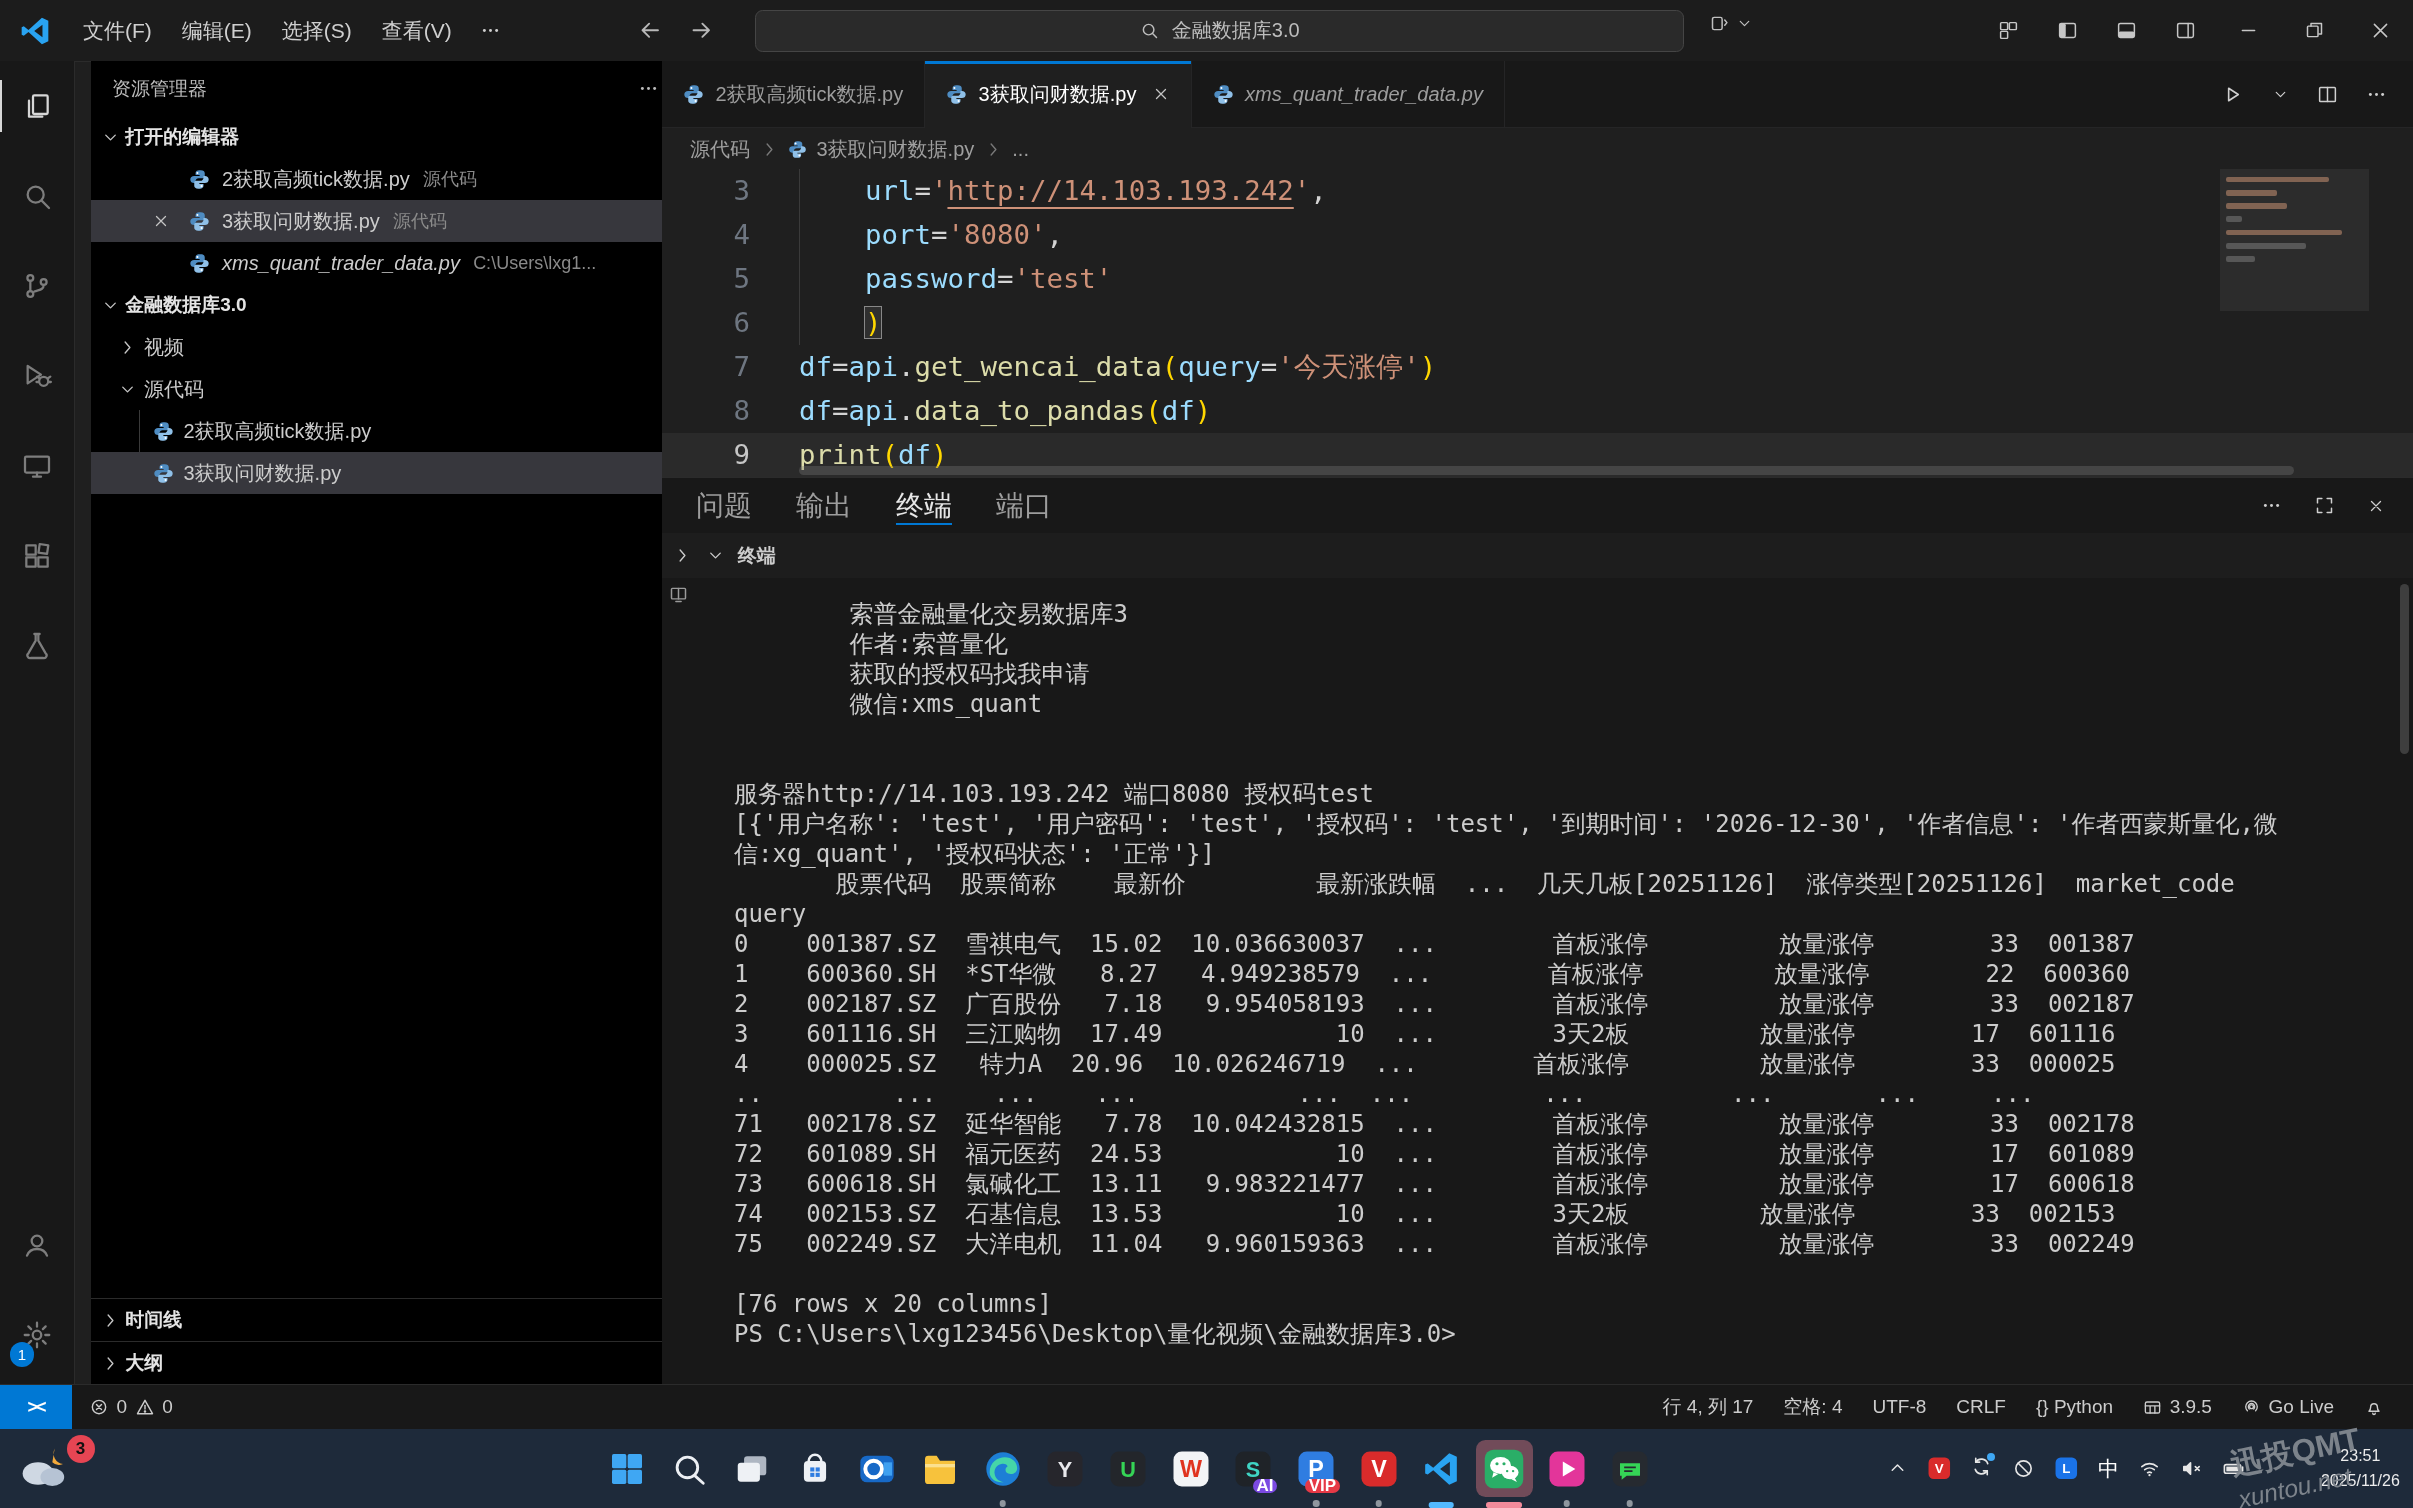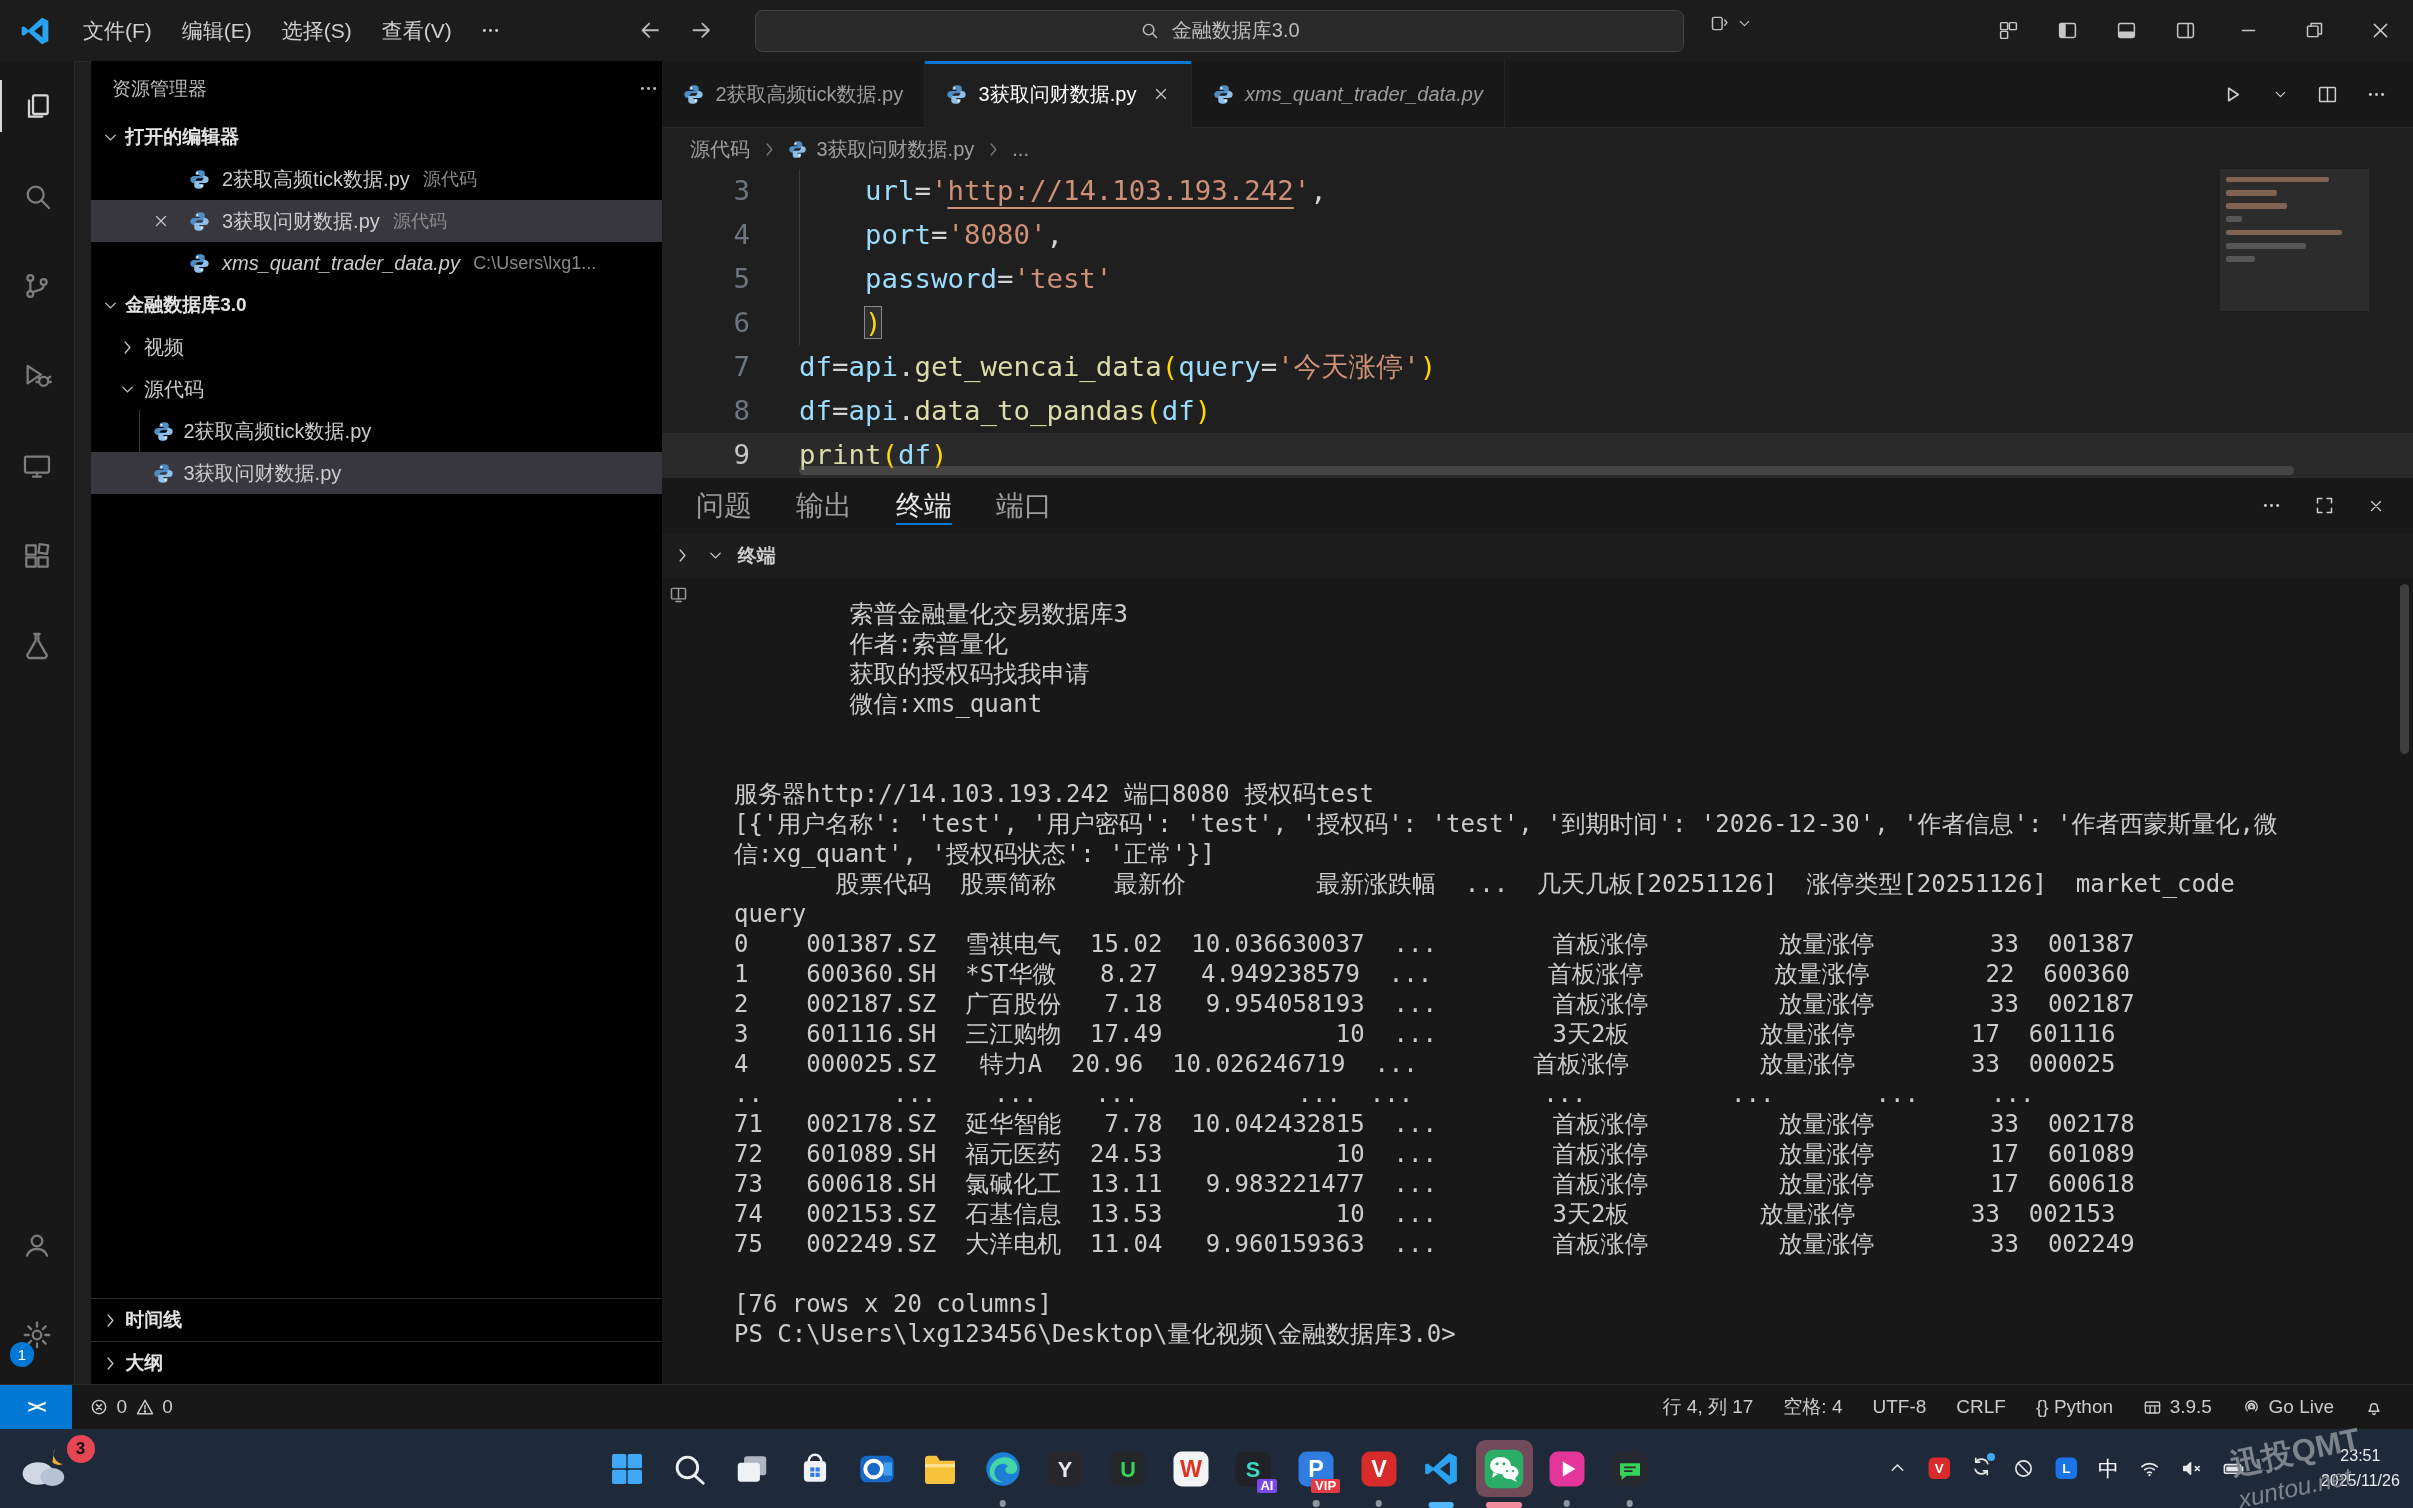--- a/index.html
+++ b/index.html
@@ -100,22 +100,22 @@
   .tb-weather .badge{position:absolute;right:5.7px;top:-3.8px;width:28px;height:28px;border-radius:50%;background:#e64553;color:#111;
                      font-size:17px;font-weight:bold;display:flex;align-items:center;justify-content:center}
   .tb-center{position:absolute;left:598px;top:11.4px;display:flex;gap:5.7px}
   .tb-app{width:57px;height:57px;border-radius:9.5px;display:flex;align-items:center;justify-content:center;position:relative}
   .tb-app.hl{background:rgba(214,116,129,.45)}
   .ind{position:absolute;left:50%;transform:translateX(-50%)}
   .ind.dot{bottom:-9.5px;width:6.6px;height:6.6px;border-radius:50%;background:#8f969e}
   .ind.blue{bottom:-10.4px;width:24.6px;height:5.7px;border-radius:2.8px;background:#53b9ff}
   .ind.pink{bottom:-10.4px;width:36px;height:5.7px;border-radius:2.8px;background:#f28b9b}
   .appbox{border-radius:11.4px;display:flex;align-items:center;justify-content:center;position:relative}
-  .corner-badge{position:absolute;right:-3.8px;bottom:-3.8px;background:#e63946;color:#fff;font-size:13px;font-weight:bold;
-                border-radius:2px;padding:0.9px 3.8px;line-height:12.3px}
+  .corner-badge{position:absolute;right:-3.8px;bottom:-3.8px;background:#e63946;color:#fff;font-size:17px;font-weight:bold;
+                border-radius:7px;padding:0.9px 3.8px;line-height:12.3px}
   .corner-badge.purple{background:#7b4ae2}
   .tb-tray{position:absolute;right:168px;top:0;height:79px;display:flex;align-items:center;gap:19px;color:#e6e6e6}
   .tray-ime{font-size:21px;color:#fff}
   .tb-clock{position:absolute;right:13.2px;top:15px;text-align:center;font-size:16px;line-height:24.6px;color:#ededed}
   
   .wm-main{position:absolute;left:1317px;top:1365px;display:flex;align-items:center;gap:24.6px;z-index:60;pointer-events:none}
   .wm-text{font-size:66px;color:rgba(154,156,159,.82);letter-spacing:3.8px;white-space:nowrap}
   .wm-qmt{position:absolute;left:2233px;top:1431px;transform:rotate(-12deg);z-index:70;color:rgba(130,136,143,.95);pointer-events:none}
   .wm-qmt .b{font-size:31px;font-weight:bold;white-space:nowrap}
   .wm-qmt .s{font-size:24.6px;font-style:italic;white-space:nowrap}

